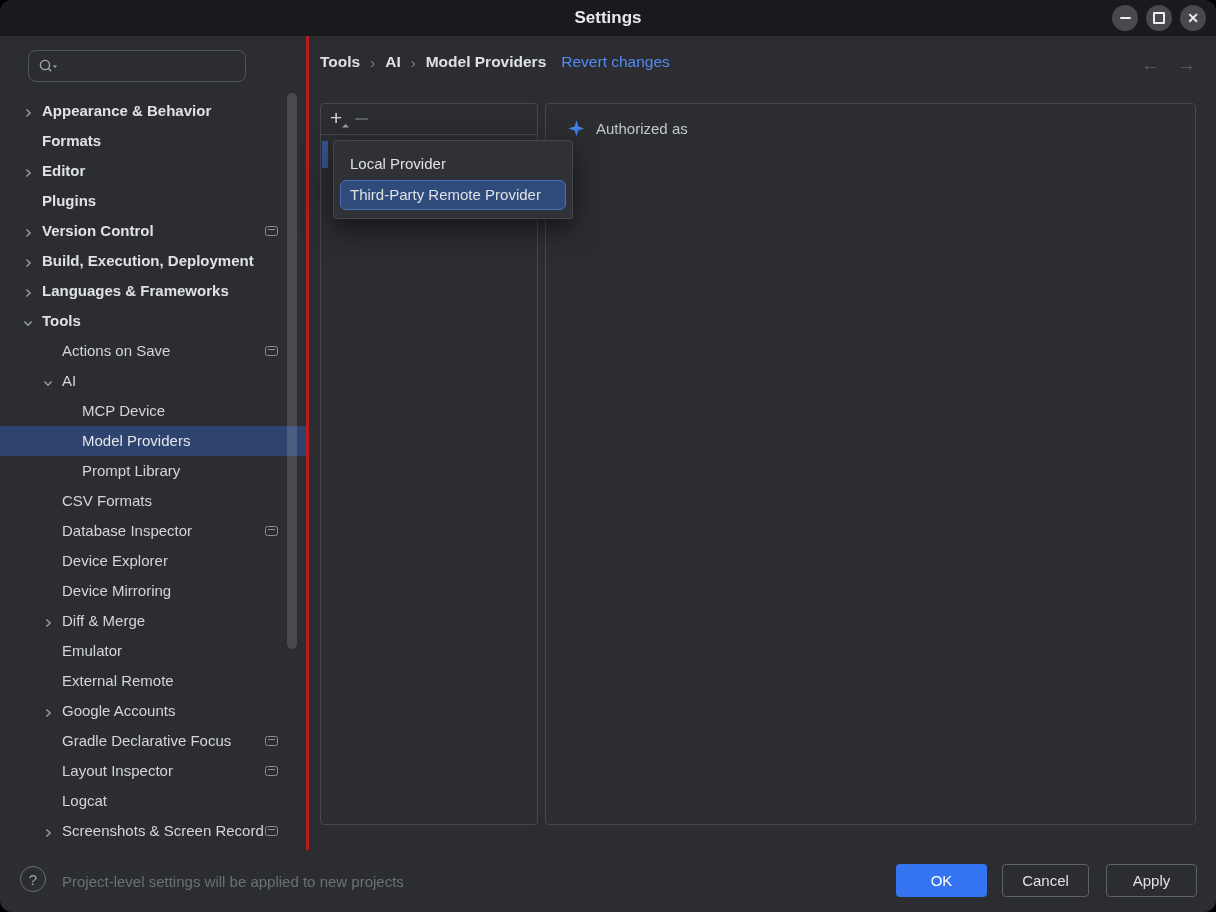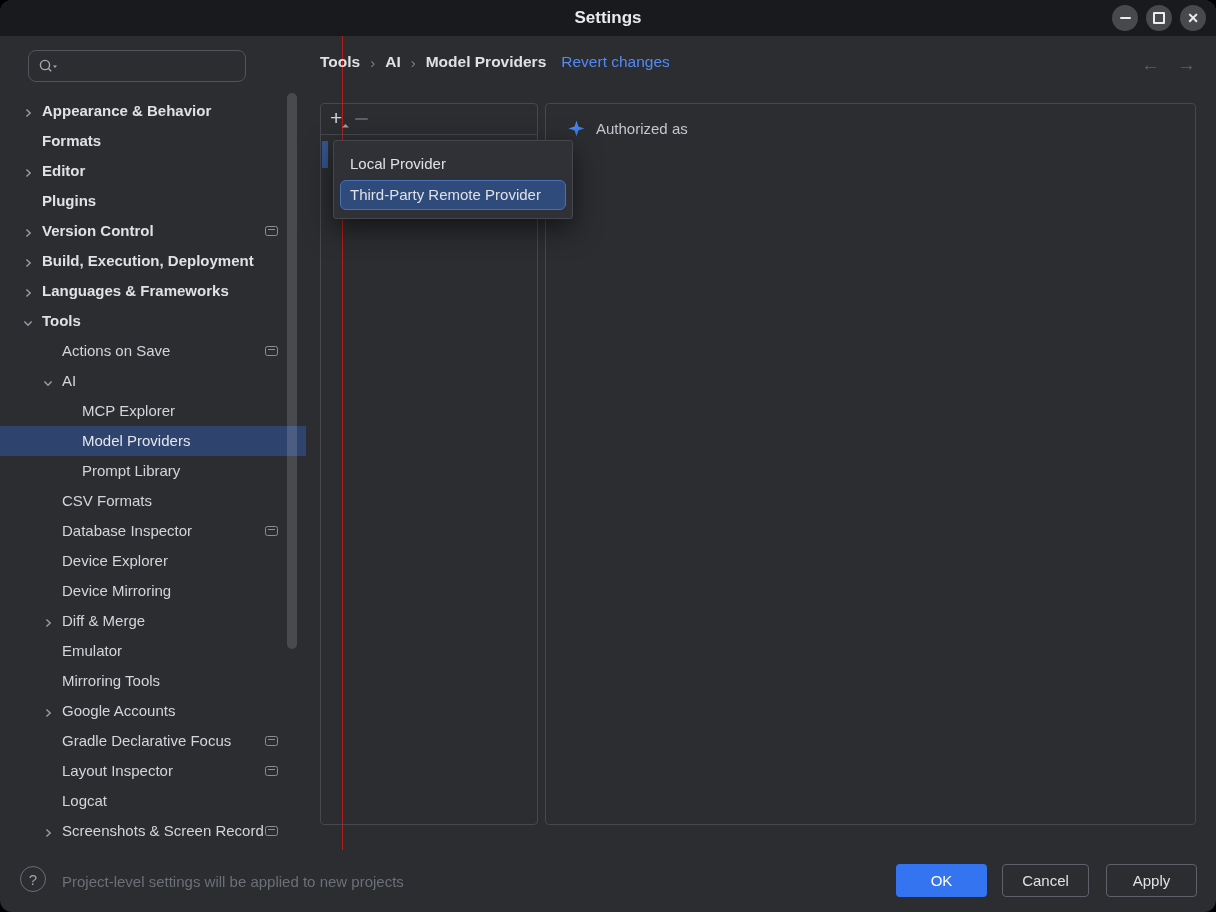--- a/index.html
+++ b/index.html
@@ -12,21 +12,21 @@
   .title { position:absolute; left:0; right:0; top:0; height:36px; line-height:36px; text-align:center;
            font-size:17px; font-weight:700; color:#e8eaed;border-radius:8px; }
   .winbtns { position:absolute; right:10px; top:5px; display:flex; gap:8px; }
   .winbtn { width:26px; height:26px; border-radius:50%; background:#47494c; color:#ededee;
             display:flex; align-items:center; justify-content:center; }
   .glyph-min { width:11px; height:2px; background:#ededee; border-radius:1px; }
   .glyph-max { width:8px; height:8px; border:2px solid #ededee; border-radius:1px; }
   .glyph-close { font-size:14px; font-weight:700; line-height:1; }
 
   
-  .sidebar { position:absolute; top:36px; left:0; width:306px; bottom:62px; border-right:1px solid #b91c1c; overflow:hidden;padding-left:36px; }
+  .sidebar { position:absolute; top:36px; left:0; width:306px; bottom:62px; border-right:3px solid #b91c1c; overflow:hidden; }
   .searchbox { position:absolute; left:28px; top:14px; width:218px; height:32px; border:1px solid #51545b;
                border-radius:8px; display:flex; align-items:center; padding-left:9px; box-sizing:border-box; }
   .searchbox input { background:transparent; border:none; outline:none; color:#dfe1e5; font-size:14px; width:150px; margin-left:6px;
                      font-family:"Liberation Sans",sans-serif; }
   .tree { position:absolute; left:0; right:0; top:60px; bottom:0; }
   .trow { position:absolute; left:0; width:306px; height:30px; font-size:15px; color:#d3d5da; }
   .trow.bold { font-weight:700; color:#dfe1e5; }
   .trow.selected { background:var(--sidebar-selection); color:#e4e6ea; }
   .trow .chev { position:absolute; top:9px; }
   .trow .tlabel { position:absolute; top:0; line-height:30px; white-space:nowrap; }
@@ -158,21 +158,21 @@
             <i></i>
           </span>
         </div>
         <div class="trow" style="top: 270px;">
           <span class="chev" style="left:42px"><svg width="12" height="12" viewBox="0 0 12 12">
               <path d="M2.4 4.4 L6 8.2 L9.6 4.4" fill="none" stroke="#9b9ea5" stroke-width="1.4"></path>
             </svg></span>
           <span class="tlabel" style="left:62px">AI</span>
         </div>
         <div class="trow" style="top: 300px;">
-          <span class="tlabel" style="left:82px">MCP Explorer</span>
+          <span class="tlabel" style="left:82px">MCP Device</span>
         </div>
         <div class="trow selected" style="top: 330px;">
           <span class="tlabel" style="left:82px">Model Providers</span>
         </div>
         <div class="trow" style="top: 360px;">
           <span class="tlabel" style="left:82px">Prompt Library</span>
         </div>
         <div class="trow" style="top: 390px;">
           <span class="tlabel" style="left:62px">CSV Formats</span>
         </div>
@@ -191,21 +191,21 @@
         <div class="trow" style="top: 540px;">
           <span class="tlabel" style="left:62px">Emulator</span>
         </div>
         <div class="trow" style="top: 510px;">
           <span class="chev" style="left:42px"><svg width="12" height="12" viewBox="0 0 12 12">
               <path d="M4.4 2.4 L8.2 6 L4.4 9.6" fill="none" stroke="#9b9ea5" stroke-width="1.4"></path>
             </svg></span>
           <span class="tlabel" style="left:62px">Diff &amp; Merge</span>
         </div>
         <div class="trow" style="top: 570px;">
-          <span class="tlabel" style="left:62px">Mirroring Tools</span>
+          <span class="tlabel" style="left:62px">External Remote</span>
         </div>
         <div class="trow" style="top: 600px;">
           <span class="chev" style="left:42px"><svg width="12" height="12" viewBox="0 0 12 12">
               <path d="M4.4 2.4 L8.2 6 L4.4 9.6" fill="none" stroke="#9b9ea5" stroke-width="1.4"></path>
             </svg></span>
           <span class="tlabel" style="left:62px">Google Accounts</span>
         </div>
         <div class="trow" style="top: 630px;">
           <span class="tlabel" style="left:62px">Gradle Declarative Focus</span>
           <span class="mod">

